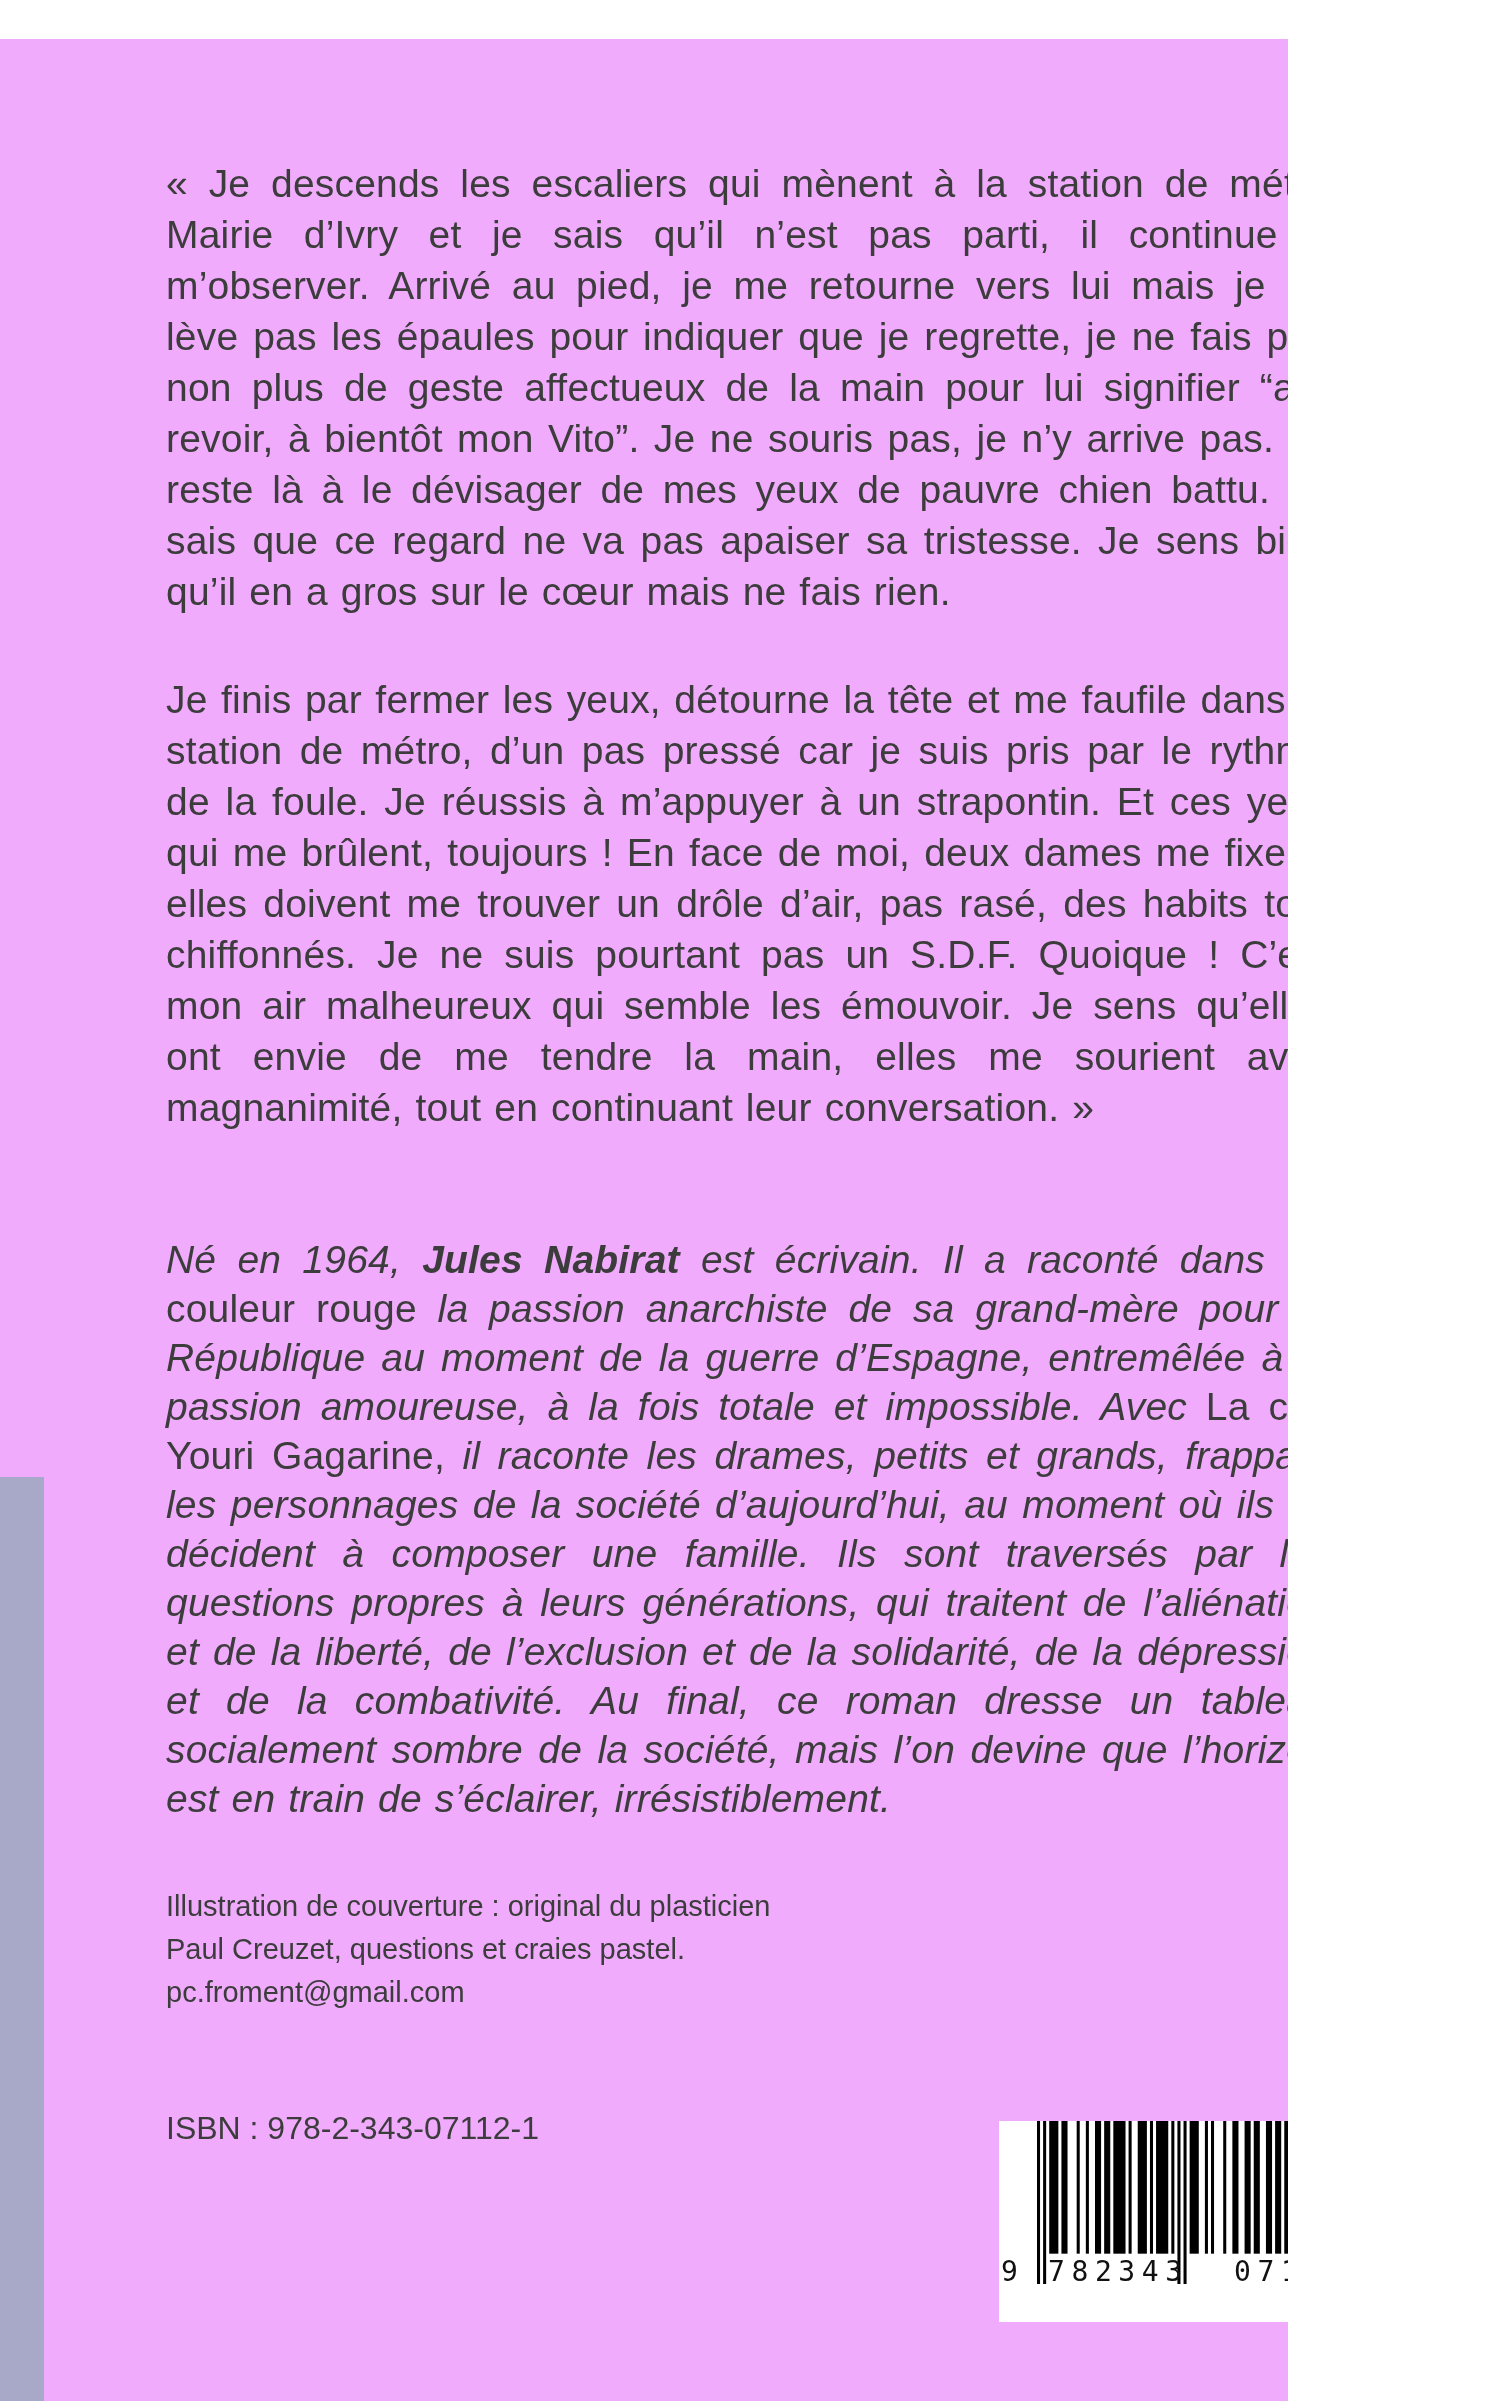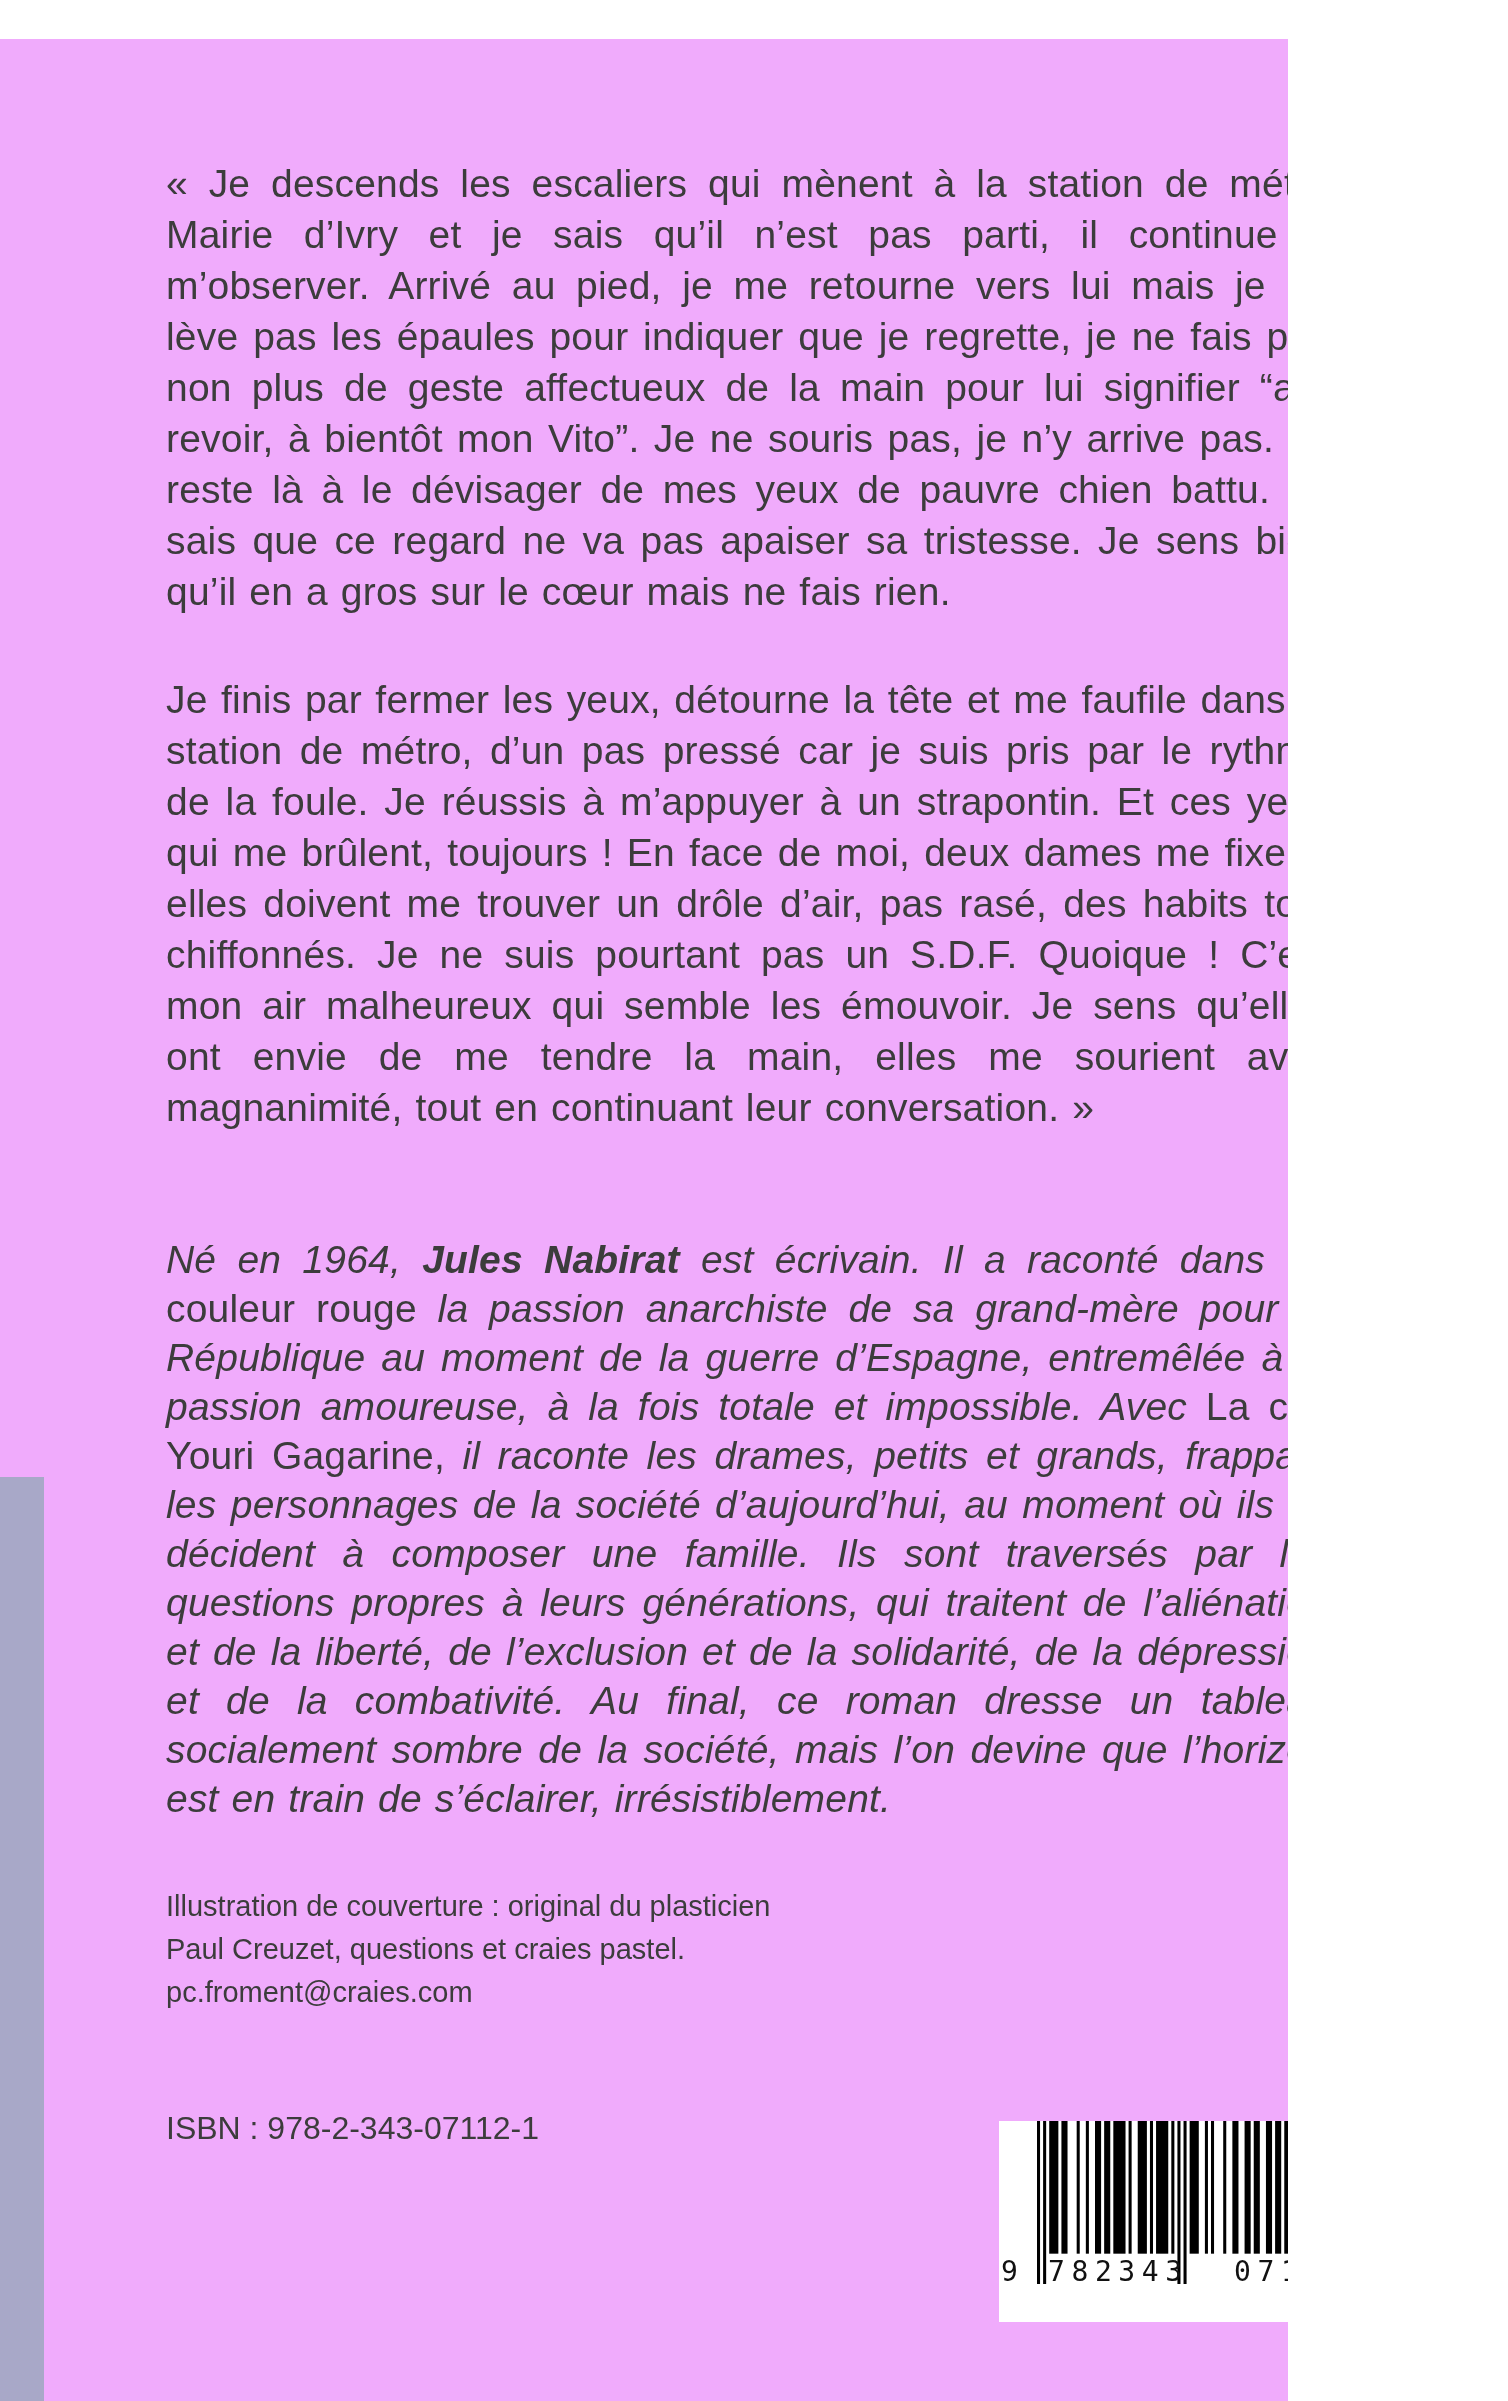--- a/index.html
+++ b/index.html
@@ -100,21 +100,21 @@
   <div class="content">
     <p class="quote-para first">« Je descends les escaliers qui mènent à la station de métro Mairie d’Ivry et je sais qu’il n’est pas parti, il continue à m’observer. Arrivé au pied, je me retourne vers lui mais je ne lève pas les épaules pour indiquer que je regrette, je ne fais pas non plus de geste affectueux de la main pour lui signifier “au-revoir, à bientôt mon Vito”. Je ne souris pas, je n’y arrive pas. Je reste là à le dévisager de mes yeux de pauvre chien battu. Je sais que ce regard ne va pas apaiser sa tristesse. Je sens bien qu’il en a gros sur le cœur mais ne fais rien.</p>
 
     <p class="quote-para second">Je finis par fermer les yeux, détourne la tête et me faufile dans la station de métro, d’un pas pressé car je suis pris par le rythme de la foule. Je réussis à m’appuyer à un strapontin. Et ces yeux qui me brûlent, toujours ! En face de moi, deux dames me fixent, elles doivent me trouver un drôle d’air, pas rasé, des habits tout chiffonnés. Je ne suis pourtant pas un S.D.F. Quoique ! C’est mon air malheureux qui semble les émouvoir. Je sens qu’elles ont envie de me tendre la main, elles me sourient avec magnanimité, tout en continuant leur conversation. »</p>
 
     <div class="bio"><span class="seg-italic">Né en 1964, </span><span class="seg-bold-italic">Jules Nabirat</span><span class="seg-italic"> est écrivain. Il a raconté dans </span><span class="seg-roman">La couleur rouge</span><span class="seg-italic"> la passion anarchiste de sa grand-mère pour la République au moment de la guerre d’Espagne, entremêlée à la passion amoureuse, à la fois totale et impossible. Avec </span><span class="seg-roman">La cité Youri Gagarine,</span><span class="seg-italic"> il raconte les drames, petits et grands, frappant les personnages de la société d’aujourd’hui, au moment où ils se décident à composer une famille. Ils sont traversés par les questions propres à leurs générations, qui traitent de l’aliénation et de la liberté, de l’exclusion et de la solidarité, de la dépression et de la combativité. Au final, ce roman dresse un tableau socialement sombre de la société, mais l’on devine que l’horizon est en train de s’éclairer, irrésistiblement.</span></div>
 
     <div class="credits">
       <div>Illustration de couverture : original du plasticien</div>
       <div>Paul Creuzet, questions et craies pastel.</div>
-      <div>pc.froment@craies.com</div>
+      <div>pc.froment@gmail.com</div>
     </div>
 
     <div class="isbn">ISBN : 978-2-343-07112-1</div>
 
   </div>
 
   <div class="barcode">
     <svg viewBox="0 0 306 172" preserveAspectRatio="none">
         <rect x="0.00" y="0" width="3.22" height="172" fill="#000000"></rect>
         <rect x="6.44" y="0" width="3.22" height="172" fill="#000000"></rect>

